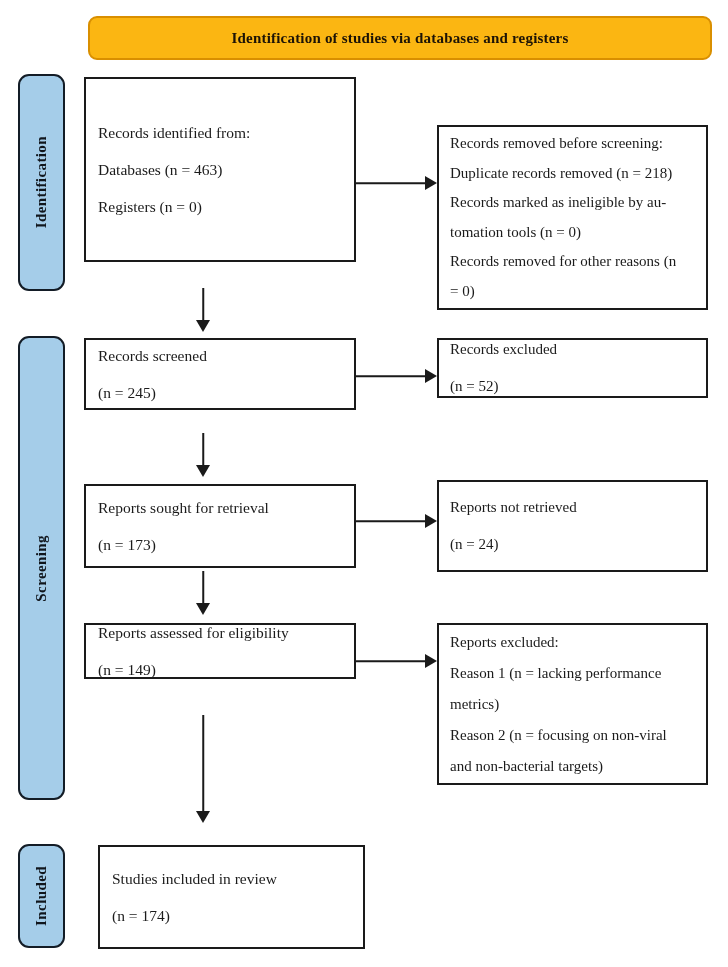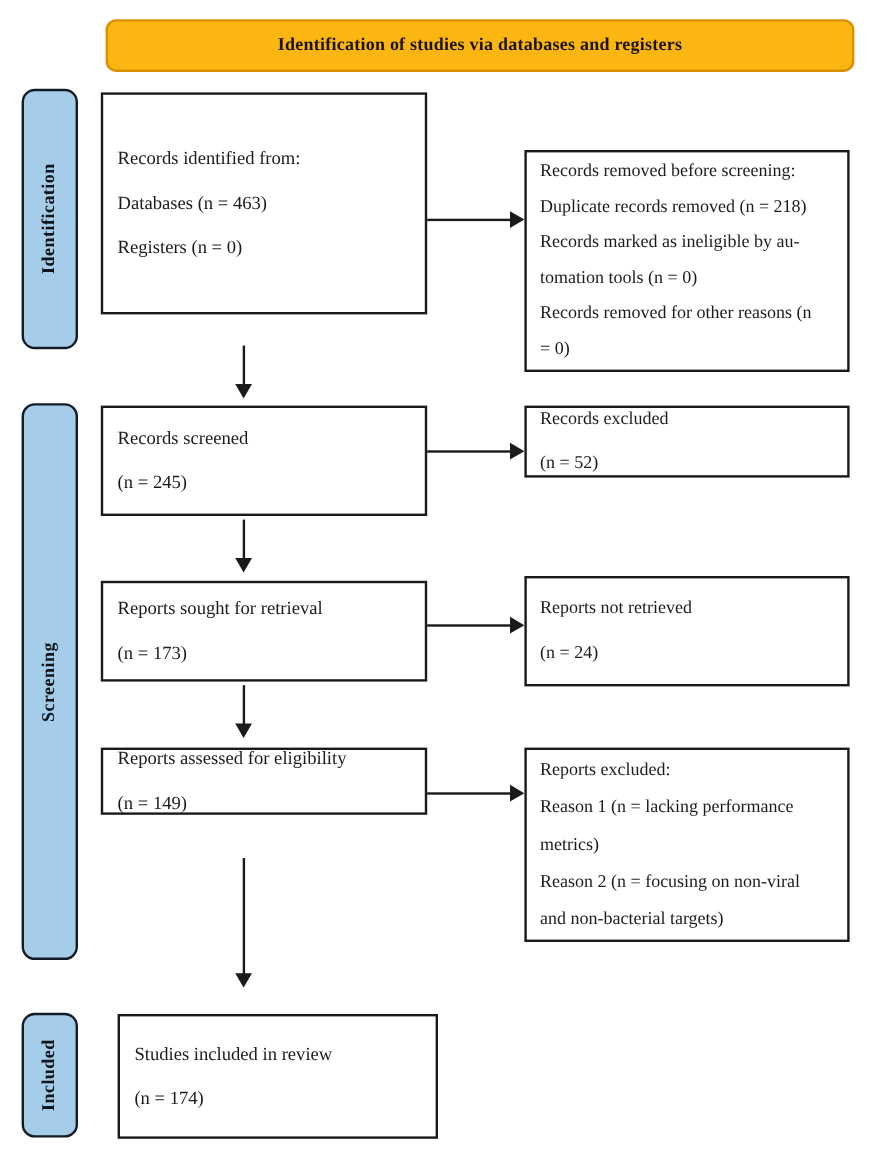--- a/index.html
+++ b/index.html
@@ -70,21 +70,21 @@
     display: flex;
     flex-direction: column;
     justify-content: center;
     color: #1b1b1b;
   }
   .fbox .line { width: 100%; }
 
   .box-main { left: 84px; width: 272px; padding: 0 0 0 12px; font-size: 15.5px; }
   .box-main .line { line-height: 37px; }
   .box-main-0 { top: 77px;  height: 185px; }
-  .box-main-1 { top: 338px; height: 92px; }
+  .box-main-1 { top: 338px; height: 72px; }
   .box-main-2 { top: 484px; height: 84px; }
   .box-main-3 { top: 623px; height: 56px; }
   .box-main-4 { top: 845px; height: 104px; width: 267px; margin-left: 14px; }
 
   .box-side { left: 437px; width: 271px; padding: 0 8px 0 11px; font-size: 15px; }
   .box-side .line { line-height: 37px; }
   .box-side-0 { top: 77px;  height: 185px; margin-top: 48px; }
   .box-side-0 .line { line-height: 29.5px; }
   .box-side-1 { top: 338px; height: 60px; }
   .box-side-2 { top: 480px; height: 92px; }

